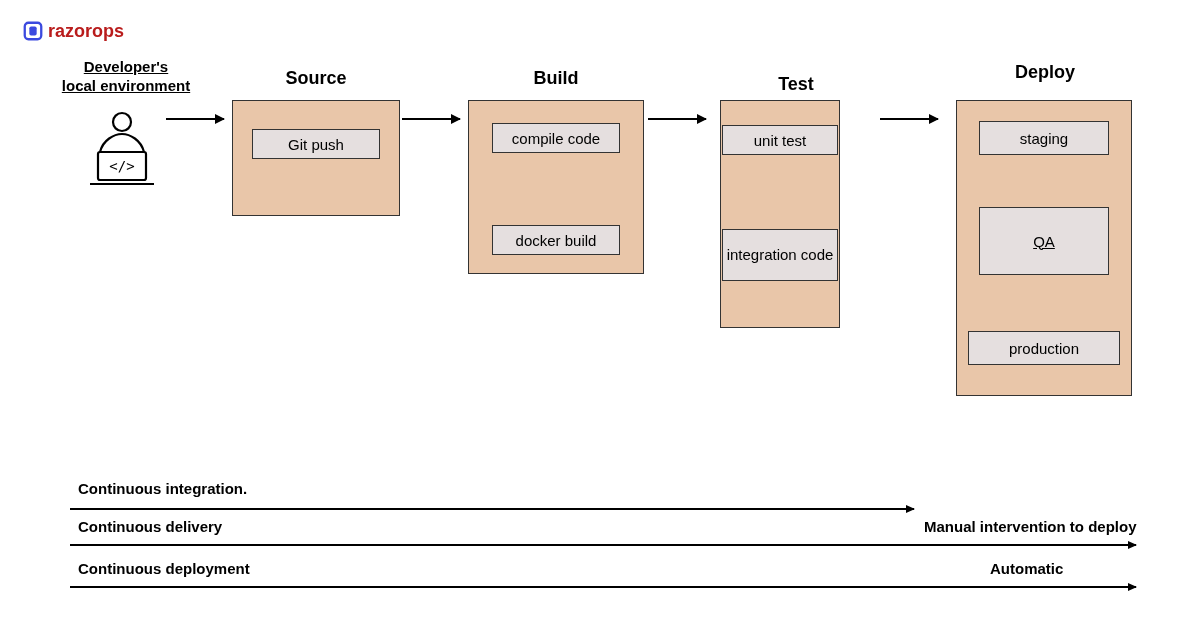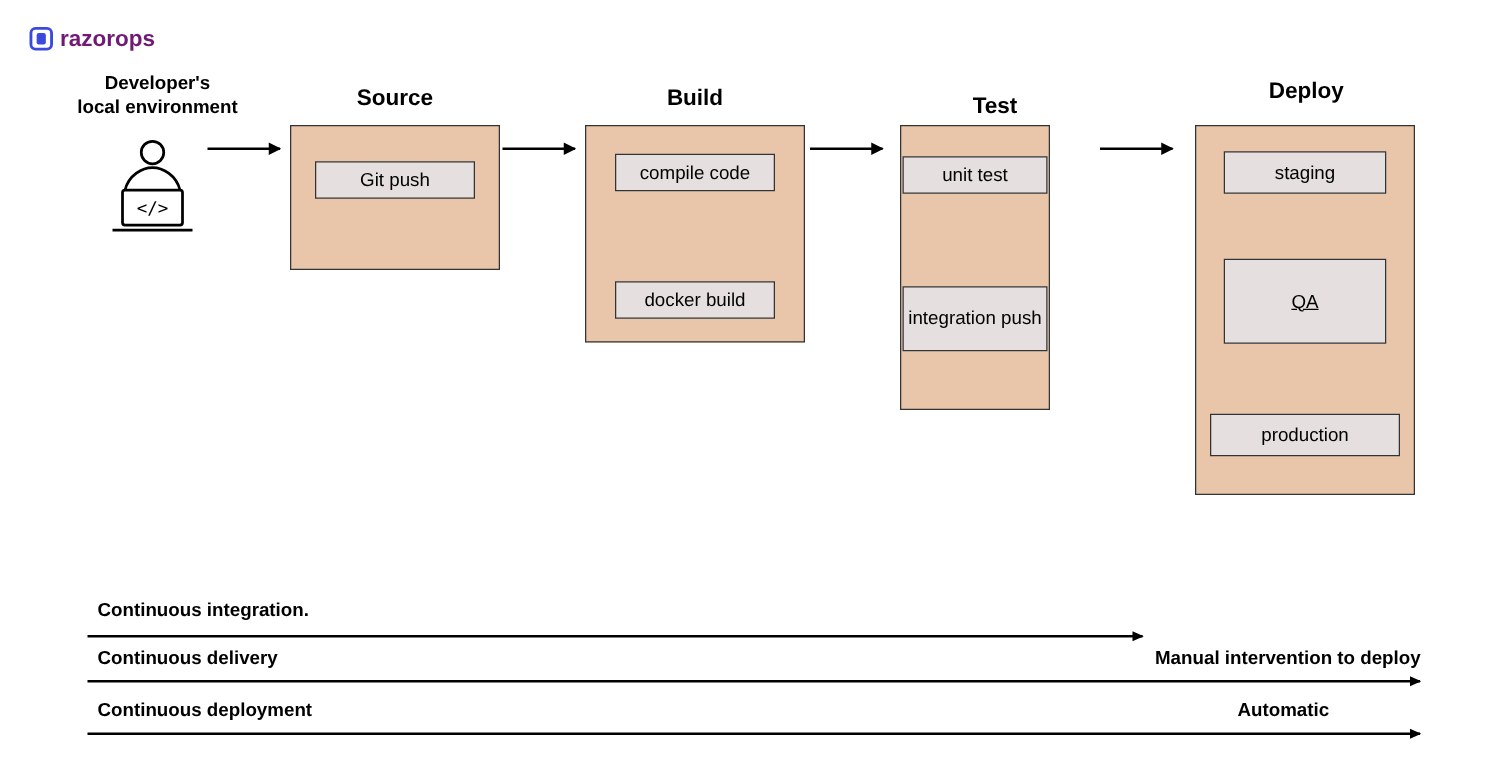--- a/index.html
+++ b/index.html
@@ -19,31 +19,32 @@
     align-items: center;
     gap: 4px;
   }
   .logo-icon {
     width: 22px;
     height: 22px;
   }
   .logo-text {
     font-weight: 700;
     font-size: 18px;
-    color: #701a75;
+    color: #b91c1c;
   }
   .dev-label {
     position: absolute;
     top: 58px;
     left: 56px;
     width: 140px;
     text-align: center;
     font-weight: 700;
     font-size: 15px;
     line-height: 1.25;
+    text-decoration: underline;
   }
   .dev-icon {
     position: absolute;
     top: 108px;
     left: 82px;
     width: 80px;
     height: 80px;
   }
   .stage-title {
     position: absolute;
@@ -150,21 +151,21 @@
   <div class="chip" style="width:128px; height:30px; margin-top:8px;">Git push</div>
 </div>
 
 <div class="stage-box" style="left:468px; top:100px; width:176px; height:174px;">
   <div class="chip" style="width:128px; height:30px; margin-top:2px;">compile code</div>
   <div class="chip" style="width:128px; height:30px; margin-top:72px;">docker build</div>
 </div>
 
 <div class="stage-box" style="left:720px; top:100px; width:120px; height:228px;">
   <div class="chip" style="width:116px; height:30px; margin-top:4px;">unit test</div>
-  <div class="chip" style="width:116px; height:52px; margin-top:74px; line-height:1.2;">integration push</div>
+  <div class="chip" style="width:116px; height:52px; margin-top:74px; line-height:1.2;">integration code</div>
 </div>
 
 <div class="stage-box" style="left:956px; top:100px; width:176px; height:296px;">
   <div class="chip" style="width:130px; height:34px; margin-top:0;">staging</div>
   <div class="chip" style="width:130px; height:68px; margin-top:52px;text-decoration:underline;">QA</div>
   <div class="chip" style="width:152px; height:34px; margin-top:56px;">production</div>
 </div>
 
 <div class="bottom-label" style="left:78px; top:480px;">Continuous integration.</div>
 <div class="long-arrow" style="left:70px; top:508px; width:844px;"></div>

